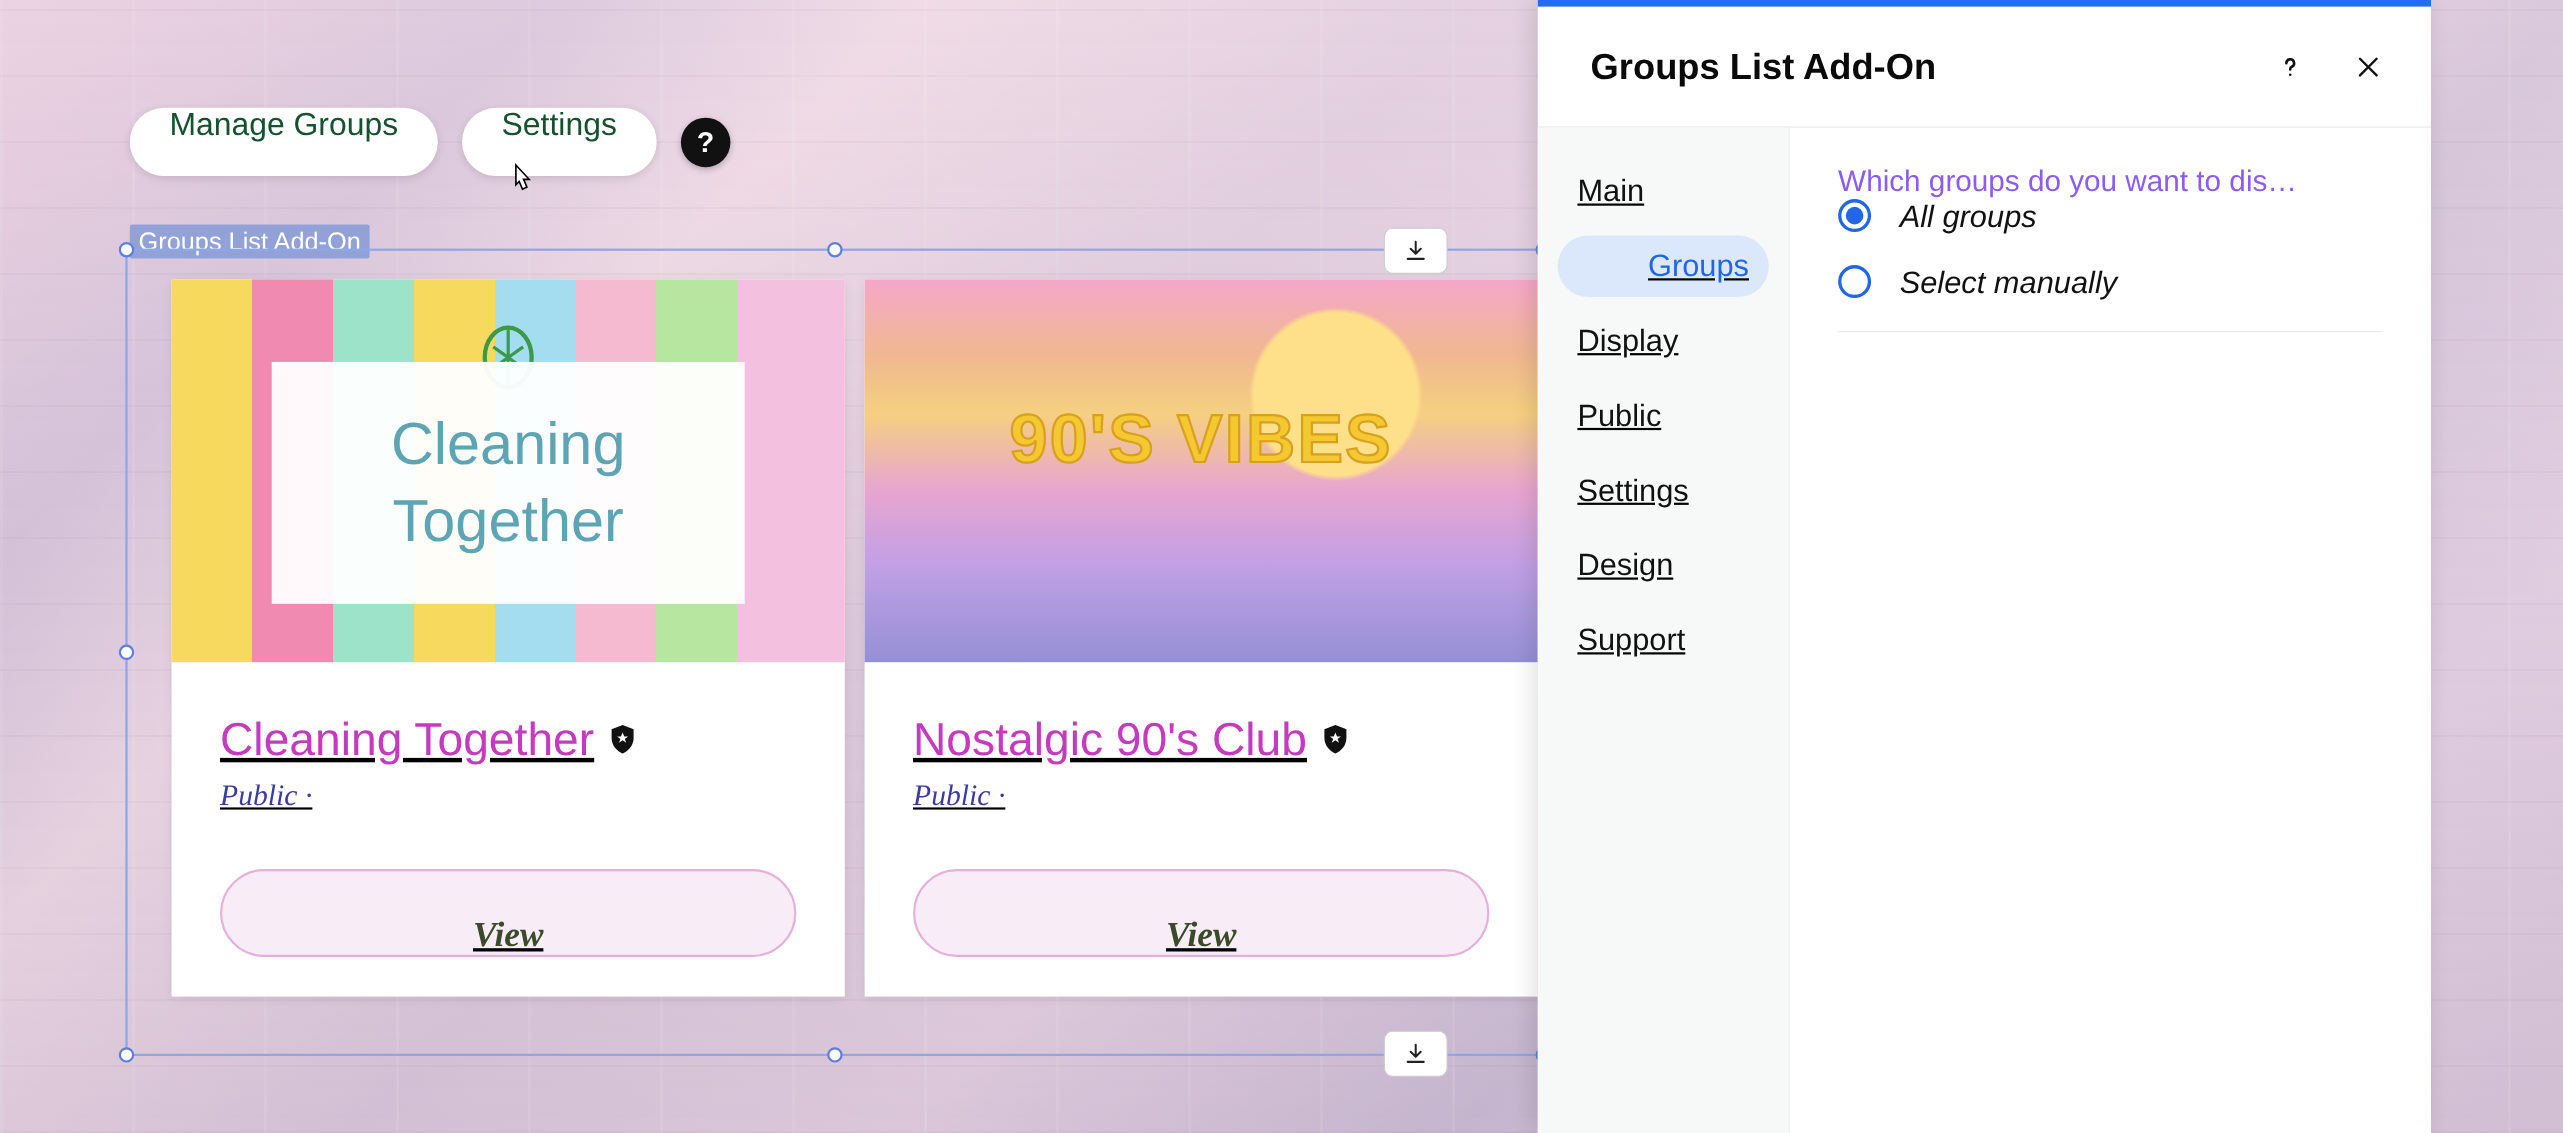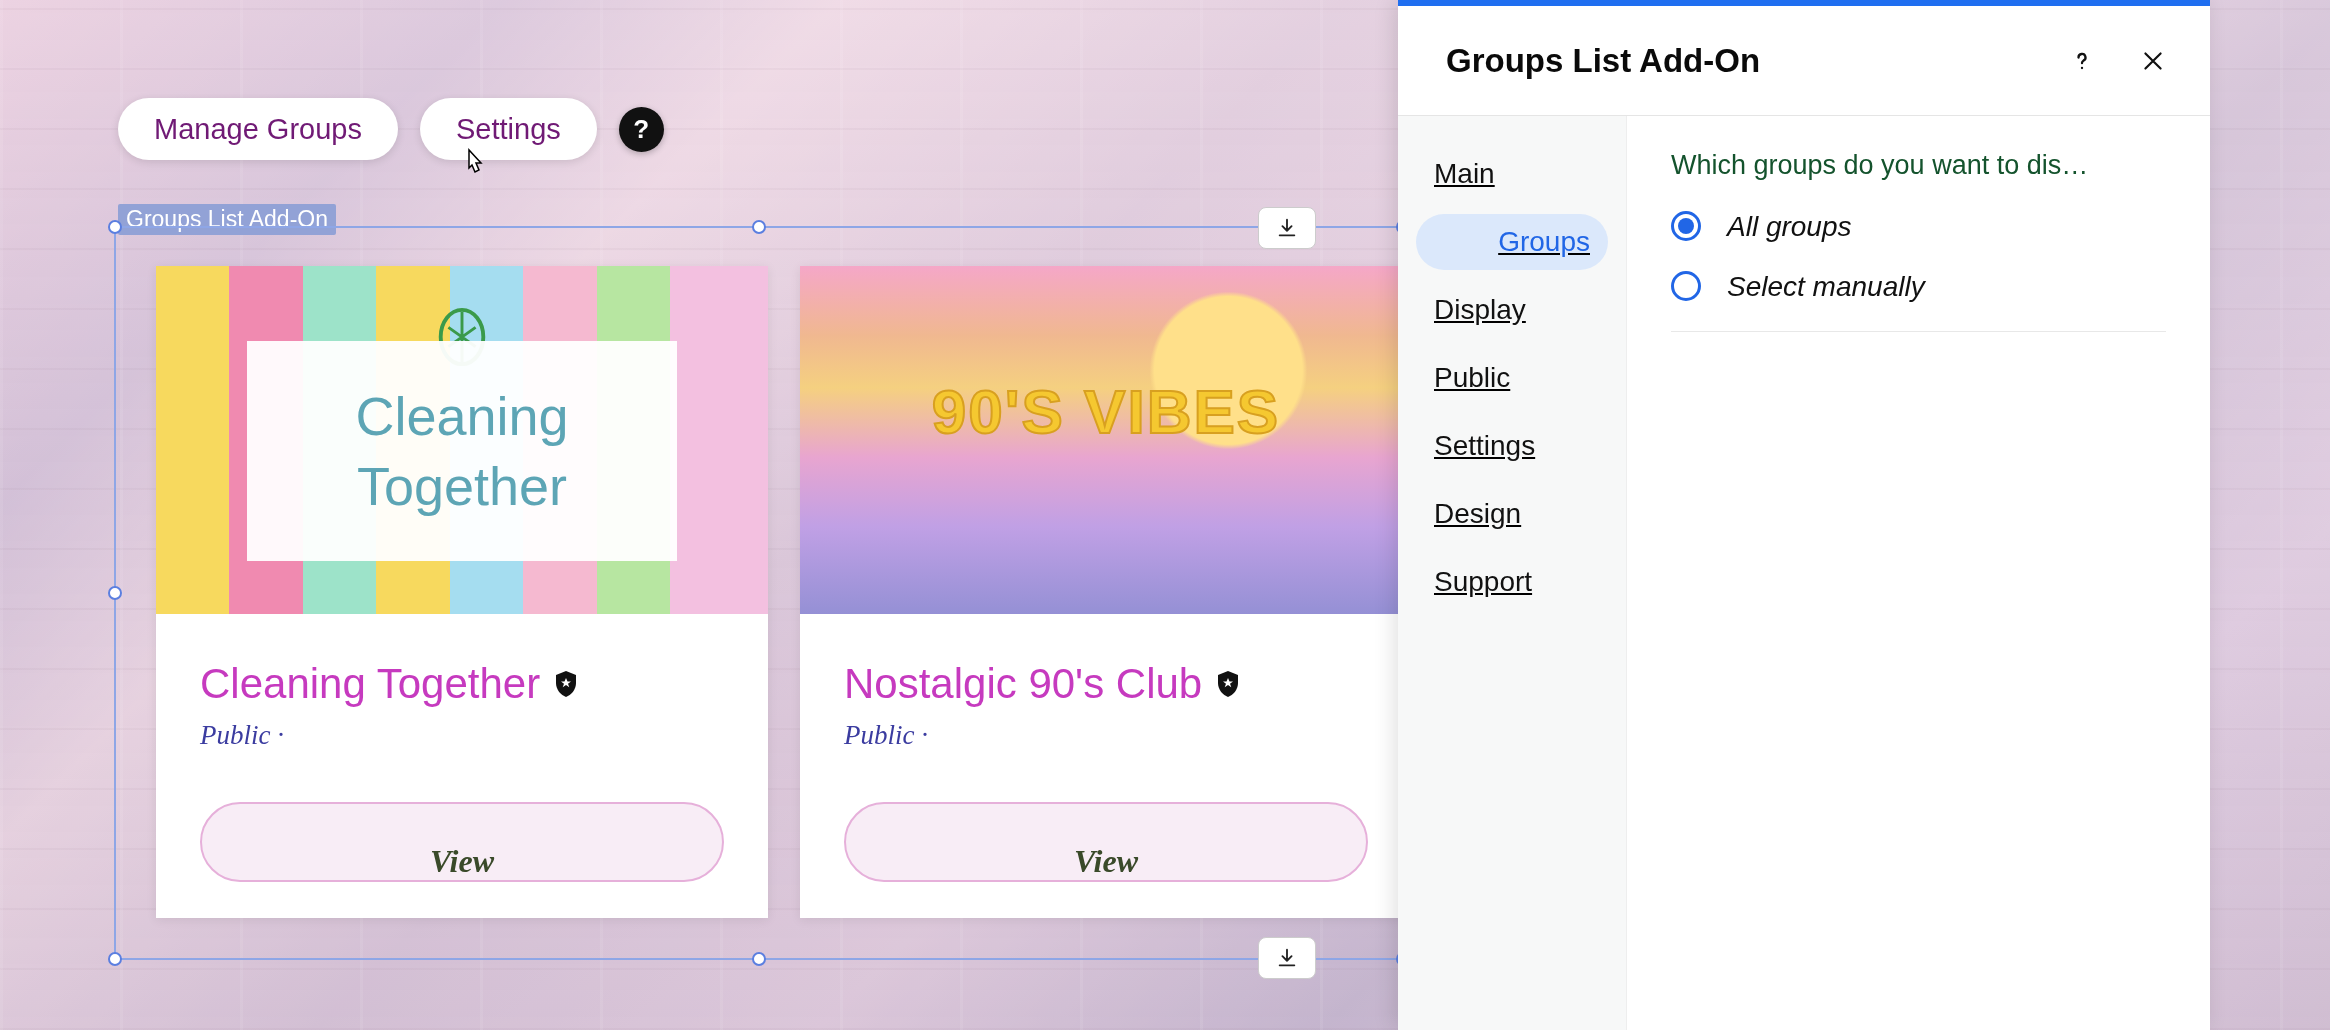--- a/index.html
+++ b/index.html
@@ -24,25 +24,25 @@
 
   
   .toolbar {
     position:absolute;
     top:98px; left:118px;
     display:flex; align-items:center; gap:22px;
   }
   .pill {
     background:#fff;
     border-radius:999px;
-    padding:16px 36px;
+    padding:0 36px;
     height:62px;
-    display:flex; align-items:center; justify-content:center;
+    display:flex; align-items:flex-start; justify-content:center;
     font-size:29px;
-    color:#701a75;
+    color:#14532d;
     box-shadow:0 2px 8px rgba(0,0,0,0.12);
     cursor:pointer;
     font-weight:400;
   }
   .help-circle {
     width:45px; height:45px; border-radius:50%;
     background:#111; color:#fff;
     display:flex; align-items:center; justify-content:center;
     font-size:26px; font-weight:700;
     box-shadow:0 2px 6px rgba(0,0,0,0.25);
@@ -79,22 +79,22 @@
     position:absolute; width:58px; height:42px;
     background:#fff; border:1px solid #ccc; border-radius:8px;
     display:flex; align-items:center; justify-content:center;
     cursor:pointer;
   }
   .dl-btn.top { top:-21px; right:86px; }
   .dl-btn.bot { bottom:-21px; right:86px; }
 
   
   .cards {
-    position:absolute; top:266px; left:156px;
-    display:flex; gap:32px;
+    position:absolute; top:254px; left:156px;
+    display:flex; gap:18px;text-decoration:underline;
   }
   .card {
     width:612px; height:652px;
     background:#fff;
     box-shadow:0 2px 10px rgba(0,0,0,0.08);
     display:flex; flex-direction:column;
   }
   .card-cover {
     height:348px; width:100%;
     position:relative; overflow:hidden;
@@ -190,21 +190,21 @@
     cursor:pointer;
   }
   .nav-item.active {
     background:#dbe8fb; color:#2166e6;text-align:right;
   }
   .panel-content {
     flex:1; padding:34px 44px;
     border-left:1px solid #eee;
   }
   .content-heading {
-    font-size:27px; color:#14532d; margin-bottom:30px;
+    font-size:27px; color:#8b5cf6; 
     white-space:nowrap; overflow:hidden; text-overflow:ellipsis;
     max-width:430px;
   }
   .radio-row {
     display:flex; align-items:flex-start; gap:26px;
     margin-bottom:28px; cursor:pointer;font-style:italic;
   }
   .radio {
     width:30px; height:30px; border-radius:50%;
     border:3px solid #2166e6; position:relative;

